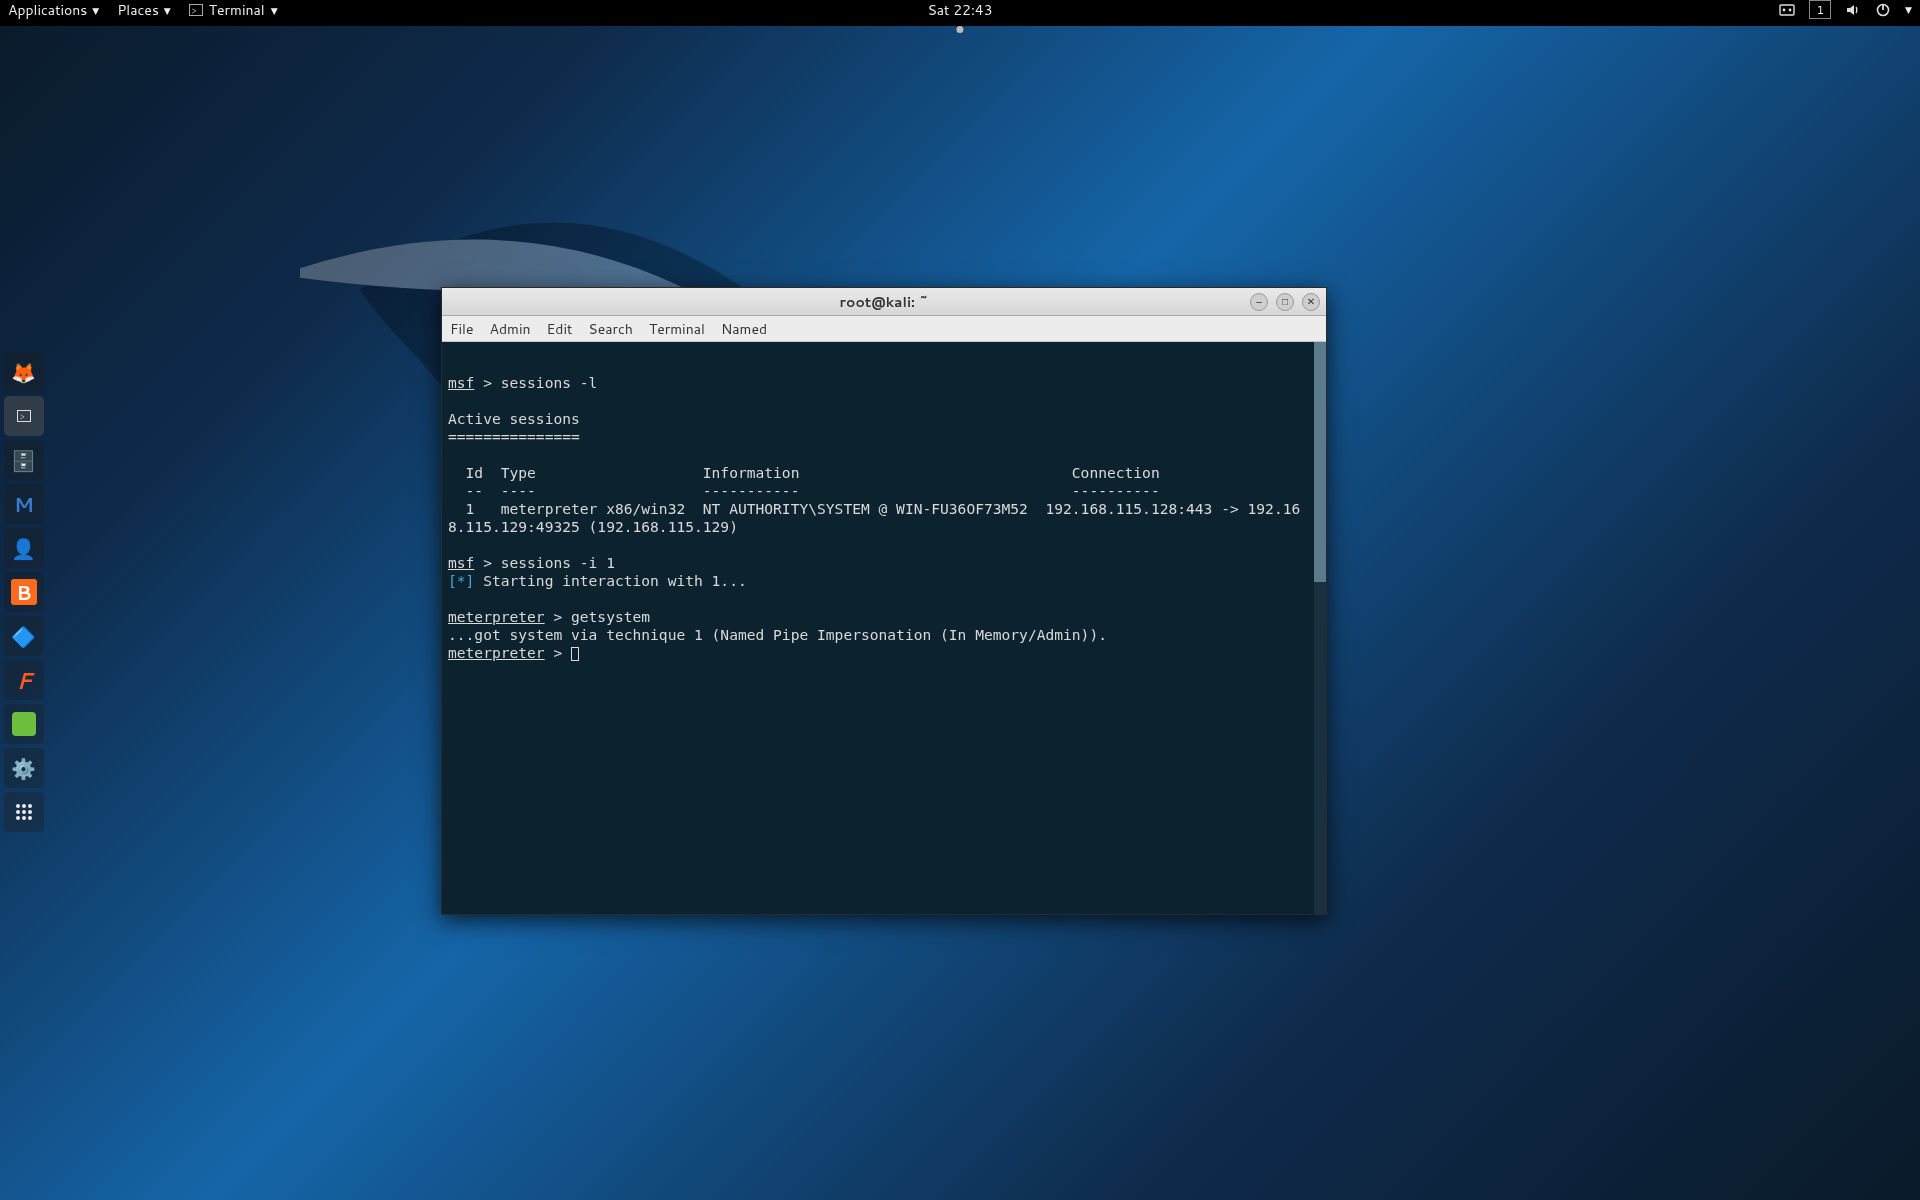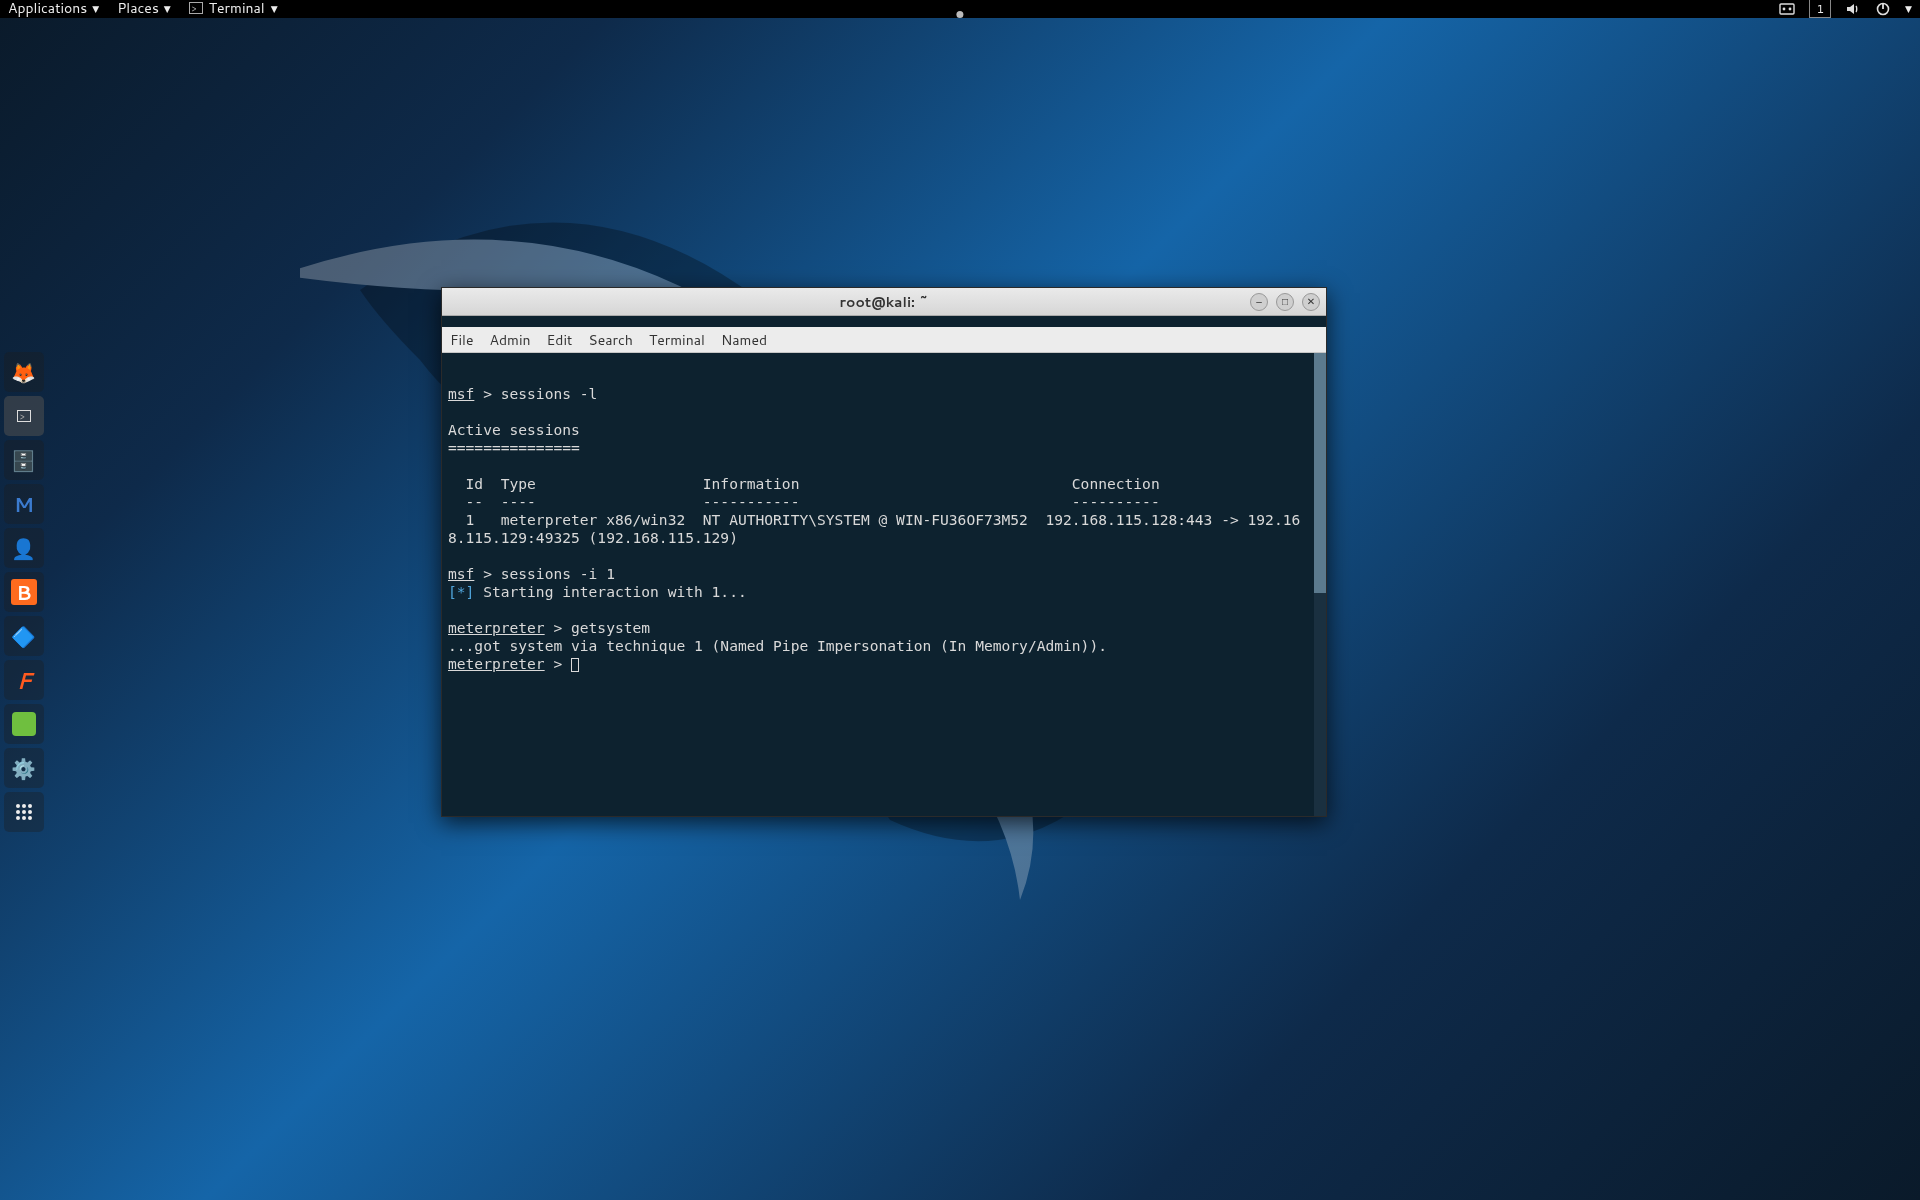--- a/index.html
+++ b/index.html
@@ -5,23 +5,23 @@
 * { margin: 0; padding: 0; box-sizing: border-box; }
 body {
   width: 1920px;
   height: 1200px;
   font-family: "Cantarell", "DejaVu Sans", sans-serif;
   background: linear-gradient(135deg, #0a1a2a 0%, #0e2a4a 20%, #1565a8 45%, #0e2a4a 75%, #0a1a2a 100%);
   overflow: hidden;
   position: relative;
 }
 .top-bar {
-  position: absolute; top: 0; left: 0; right: 0; height: 18px;
+  position: absolute; top: 0; left: 0; right: 0; height: 26px;
   background: #000; color: #eee; font-size: 14px;
-  display: flex; align-items: flex-end; padding: 0 8px;
+  display: flex; align-items: flex-start; padding: 0 8px;
   z-index: 100;
 }
 .top-left { display: flex; align-items: center; gap: 18px; }
 .top-item { display: flex; align-items: center; gap: 5px; cursor: pointer; }
 .top-item .caret { font-size: 9px; }
 .term-label { display:flex; align-items:center; gap:6px; }
 .term-glyph { width:14px; height:12px; border:1px solid #aaa; display:inline-block; position:relative; }
 .term-glyph::after { content:">"; color:#aaa; font-size:9px; position:absolute; left:2px; top:-1px; }
 .top-center { position:absolute; left:50%; transform:translateX(-50%); display:flex; align-items:center; gap:6px;flex-direction:column; }
 .rec-dot { width:7px; height:7px; border-radius:50%; background:#bbb; }
@@ -36,32 +36,32 @@
   width:40px; height:40px; border-radius:5px; display:flex; align-items:center; justify-content:center;
   cursor:pointer; background:rgba(30,30,30,.35);
 }
 .dock-item.active { background:rgba(80,80,80,.55); }
 .dock-item span { font-size:20px; }
 .wallpaper-dragon {
   position:absolute; top:160px; left:300px; width:900px; height:760px; opacity:.28; z-index:1;
 }
 .wallpaper-dragon svg { width:100%; height:100%; }
 .terminal-window {
-  position:absolute; top:287px; left:441px; width:886px; height:530px;
+  position:absolute; top:287px; left:441px; width:886px; height:628px;
   background:#0d222f; border:1px solid #2a2a2a; box-shadow:0 6px 22px rgba(0,0,0,.7);
   z-index:60; display:flex; flex-direction:column;
 }
 .titlebar {
   height:28px; background:linear-gradient(#eaeaea,#d6d6d6); display:flex; align-items:center;
   position:relative; border-bottom:1px solid #aaa;
 }
 .titlebar-title { position:absolute; left:50%; transform:translateX(-50%); font-size:14px; color:#333; font-weight:bold; }
 .win-controls { position:absolute; right:6px; display:flex; gap:8px; }
 .win-btn { width:18px; height:18px; border-radius:50%; background:#cfcfcf; border:1px solid #999; display:flex; align-items:center; justify-content:center; font-size:10px; color:#333; cursor:pointer; font-family:sans-serif; }
-.menubar { height:26px; background:#ececec; display:flex; align-items:center; padding:0 8px; gap:16px; font-size:14px; color:#333; border-bottom:1px solid #c6c6c6;margin-top:11px; }
+.menubar { height:26px; background:#ececec; display:flex; align-items:center; padding:0 8px; gap:16px; font-size:14px; color:#333; border-bottom:1px solid #c6c6c6; }
 .menubar span { cursor:pointer; }
 .term-body { flex:1; position:relative; overflow:hidden; }
 .term-scroll { position:absolute; right:0; top:0; bottom:0; width:12px; background:#1a3040; }
 .term-thumb { position:absolute; right:0; top:0; width:12px; height:240px; background:#5b7a8e; }
 .term-content { font-family:"DejaVu Sans Mono","Liberation Mono",monospace; font-size:14.6px; line-height:18px; color:#d9d9d9; padding:2px 6px; white-space:pre;margin-top:30px; }
 .und { text-decoration:underline; }
 .blue { color:#4fa3d9; }
 .cursor { display:inline-block; width:8px; height:14px; border:1px solid #d9d9d9; vertical-align:middle; }
 </style>
 </head>

